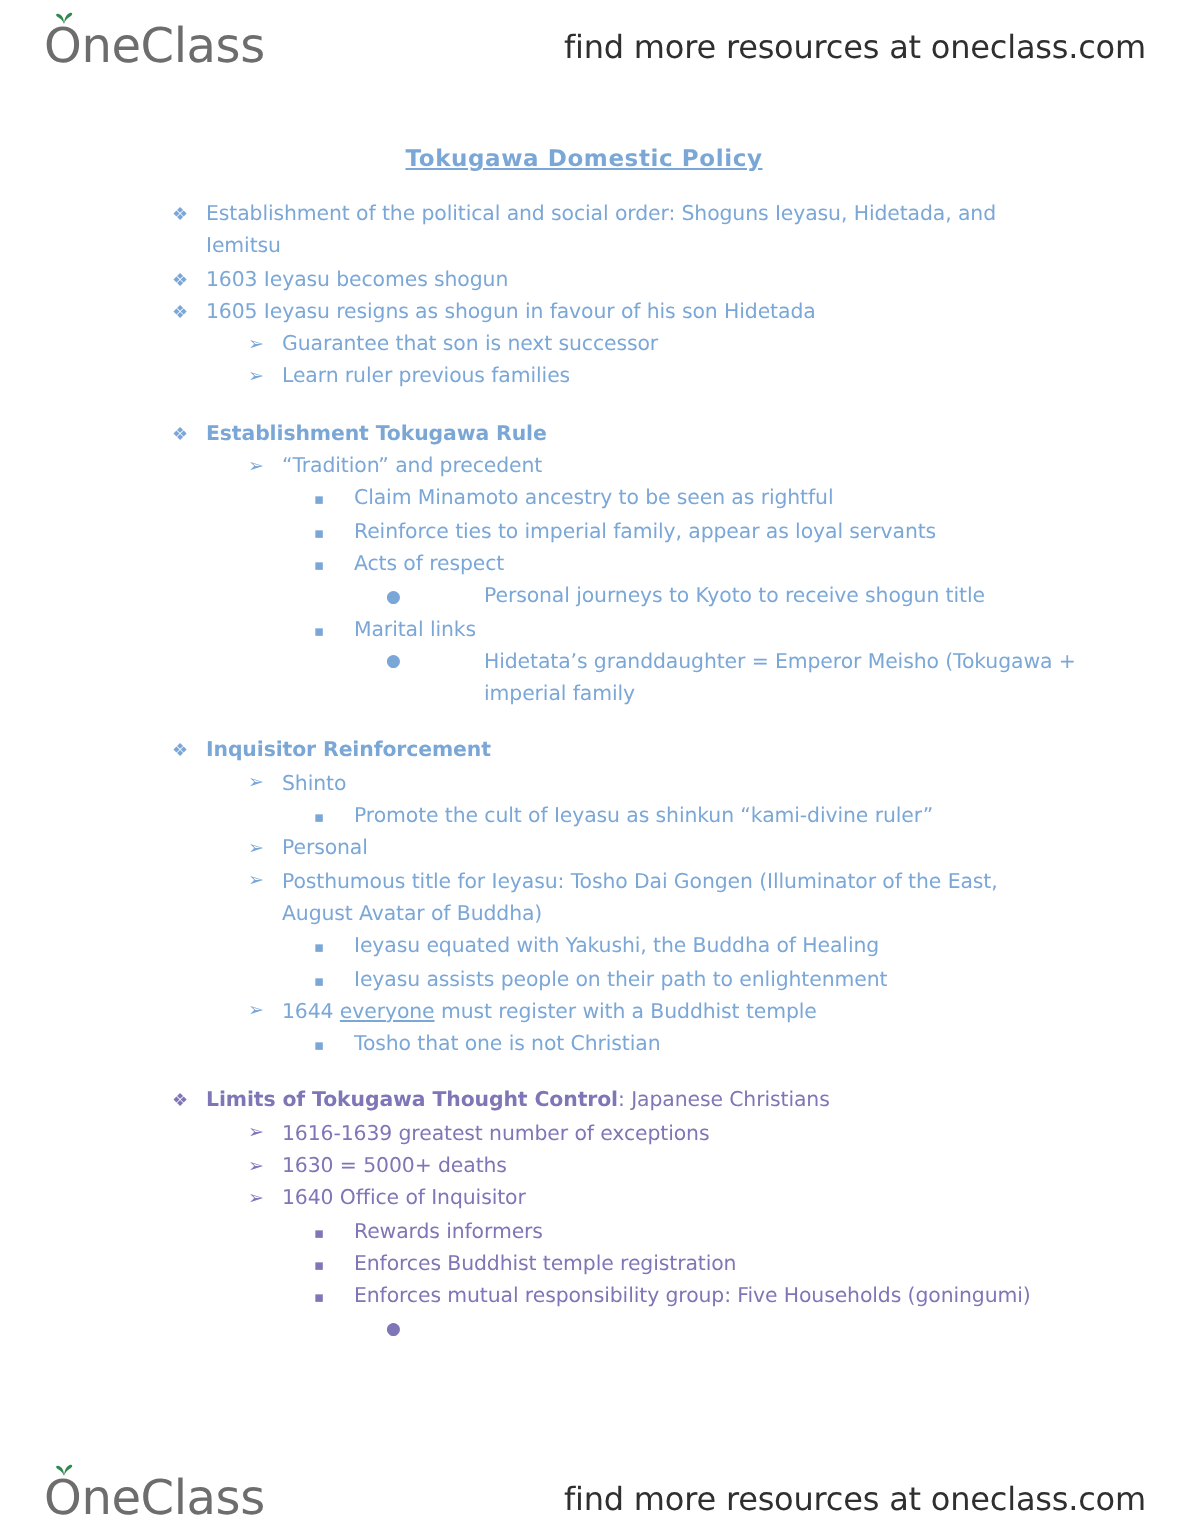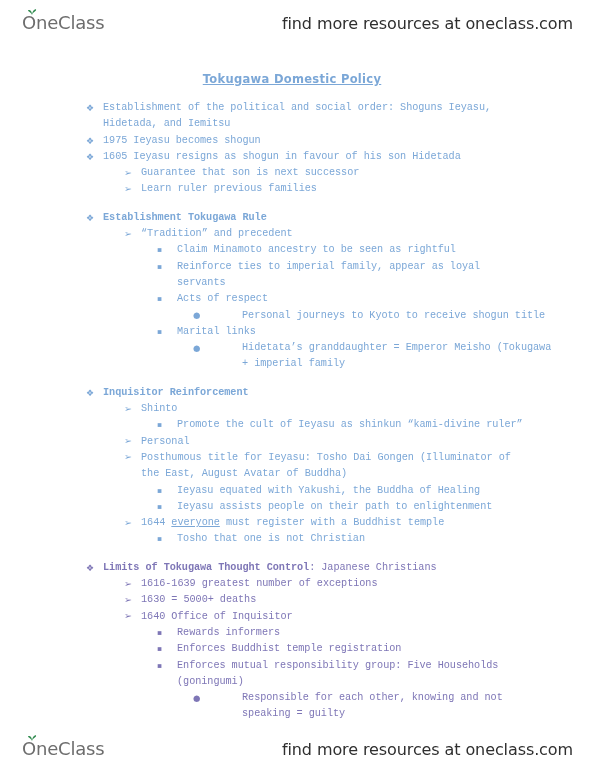--- a/index.html
+++ b/index.html
@@ -29,21 +29,21 @@
   }
   .brand-bar.header { top: 6px; }
   .brand-bar.footer { top: 732px; }
 
   .logo {
     display: flex;
     align-items: baseline;
     position: relative;
     color: #6d6d6d;
     font-family: "DejaVu Sans", sans-serif;
-    font-size: 18px;
+    font-size: 24px;
     font-weight: 400;
     letter-spacing: -0.2px;
     line-height: 1;
     justify-content: flex-end;
   }
   .logo .logo-text { position: relative; }
   .logo .sprout {
     position: absolute;
     left: 5px;
     top: -7px;
@@ -86,21 +86,21 @@
     font-size: 10.2px;
     line-height: 16.3px;
     color: #7ba7d7;
     letter-spacing: -0.05px;
   }
   .li .bullet {
     position: absolute;
     display: block;
     text-align: left;
   }
-  .li .txt { display: block; font-family: Liberation Mono, monospace; }
+  .li .txt { display: block; }
 
   
   .lv1 { padding-left: 103px; }
   .lv1 .bullet { left: 86px; font-size: 9px; top: 0px; }
   .lv2 { padding-left: 141px; }
   .lv2 .bullet { left: 124px; font-size: 9.5px; top: -0.5px; }
   .lv3 { padding-left: 177px; }
   .lv3 .bullet { left: 157px; font-size: 7.5px; top: 0px; }
   .lv4 { padding-left: 211px; }
   .lv4 .bullet { left: 193px; font-size: 8.5px; top: -0.5px; }
@@ -132,21 +132,21 @@
 
 <div class="doc">
   <div class="doc-title">Tokugawa Domestic Policy</div>
   <div class="outline" id="outline">
       <div class="li lv1">
         <span class="bullet">❖</span>
         <span class="txt">Establishment of the political and social order: Shoguns Ieyasu, Hidetada, and Iemitsu</span>
       </div>
       <div class="li lv1">
         <span class="bullet">❖</span>
-        <span class="txt">1975 Ieyasu becomes shogun</span>
+        <span class="txt">1603 Ieyasu becomes shogun</span>
       </div>
       <div class="li lv1">
         <span class="bullet">❖</span>
         <span class="txt">1605 Ieyasu resigns as shogun in favour of his son Hidetada</span>
       </div>
       <div class="li lv2">
         <span class="bullet">➢</span>
         <span class="txt">Guarantee that son is next successor</span>
       </div>
       <div class="li lv2">
@@ -247,21 +247,20 @@
       <div class="li lv3 violet">
         <span class="bullet">▪</span>
         <span class="txt">Enforces Buddhist temple registration</span>
       </div>
       <div class="li lv3 violet">
         <span class="bullet">▪</span>
         <span class="txt">Enforces mutual responsibility group: Five Households (goningumi)</span>
       </div>
       <div class="li lv4 violet">
         <span class="bullet">●</span>
-        <span class="txt">Responsible for each other, knowing and not speaking = guilty</span>
       </div>
     </div>
 </div>
 
 <div class="brand-bar footer">
   <div class="logo">
     <svg class="sprout" viewBox="0 0 10 8">
       <path d="M5 8 C5 5, 4 3.6, 2.4 3.0 C1.2 2.6, 0.6 3.4, 1.5 4.2 C2.4 5.0, 4 5.2, 5 8 Z" fill="#2f8a4e"></path>
       <path d="M5 8 C5.2 5, 6.2 3.2, 7.8 2.5 C9.0 2.0, 9.6 2.9, 8.7 3.8 C7.8 4.7, 6 5.3, 5 8 Z" fill="#2f8a4e"></path>
     </svg>

